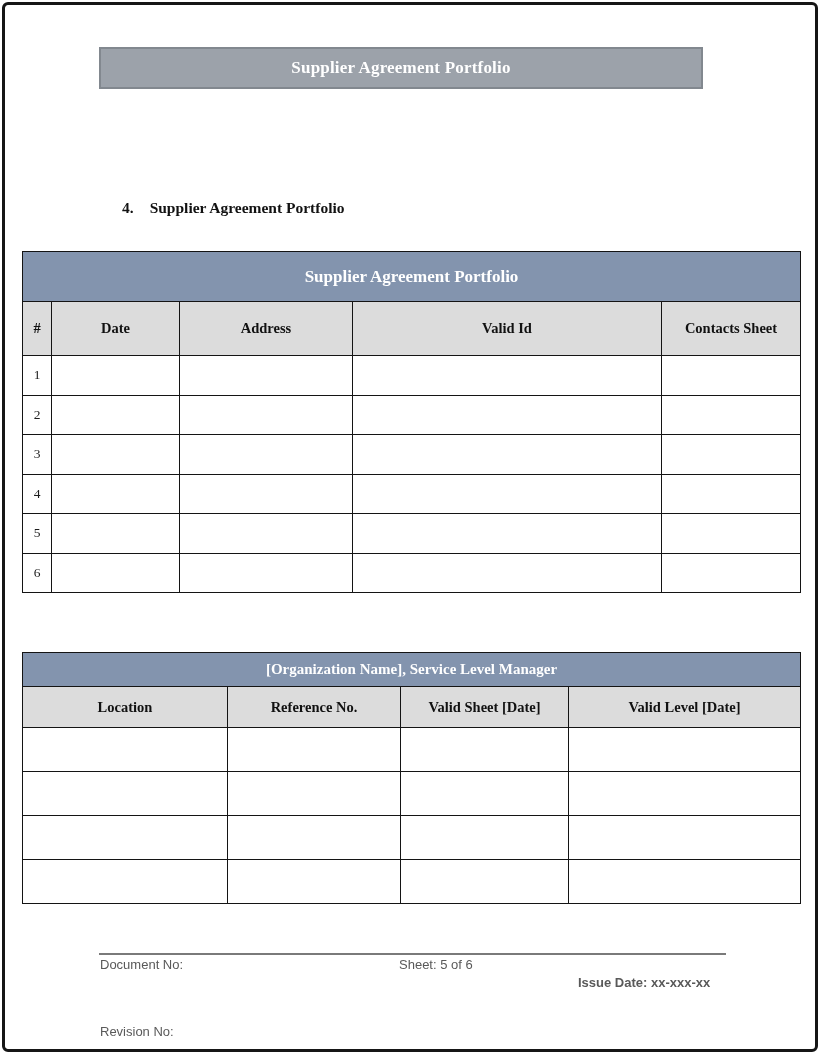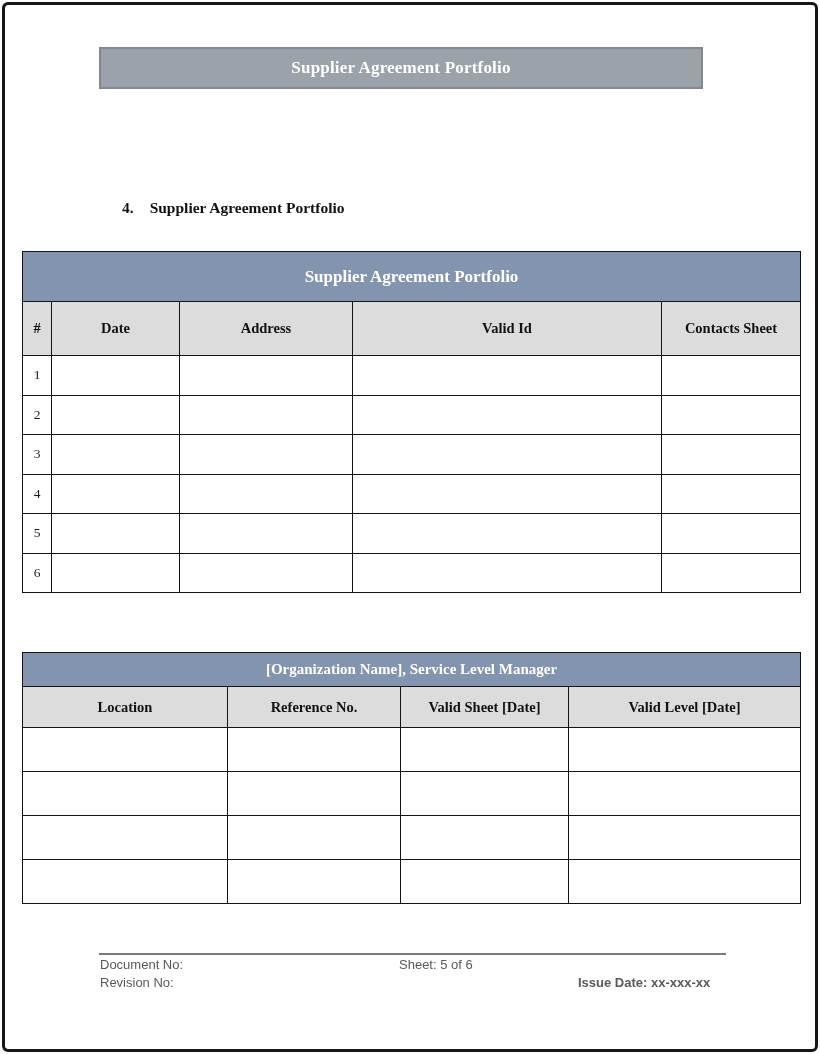--- a/index.html
+++ b/index.html
@@ -93,21 +93,21 @@
   }
   .footer-text {
     position: absolute;
     font-family: "Liberation Sans", "DejaVu Sans", sans-serif;
     font-size: 13px;
     color: #595959;
     white-space: nowrap;
   }
   #footer-doc-no   { left: 100px; top: 957px; }
   #footer-sheet    { left: 399px; top: 957px; }
-  #footer-rev-no   { left: 100px; top: 975px; }
+  #footer-rev-no   { left: 100px; top: 1024px; }
   #footer-issue    { left: 578px; top: 975px; font-weight: bold; }
 </style>
 </head>
 <body>
 
 <div class="page">
   <div class="page-frame"></div>
 
   <div class="banner">
     <span class="banner-text">Supplier Agreement Portfolio</span>

